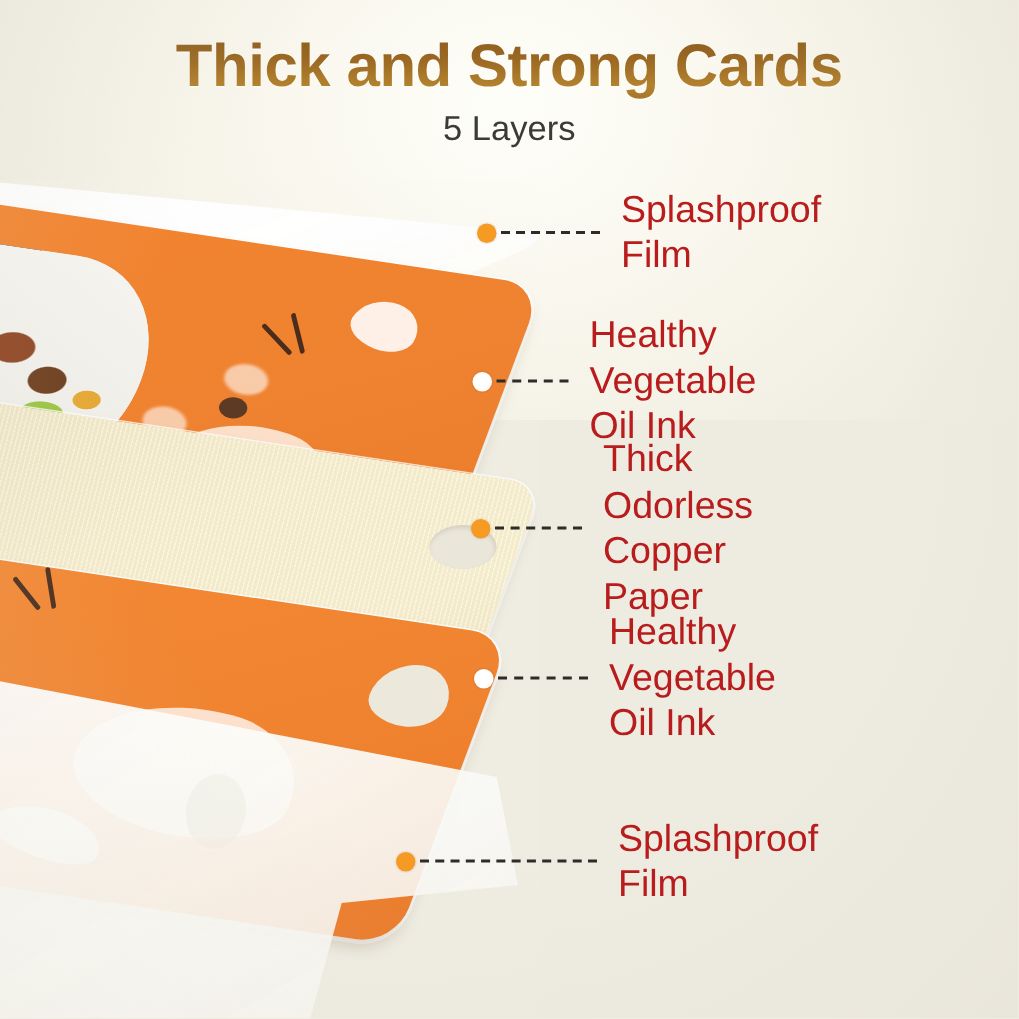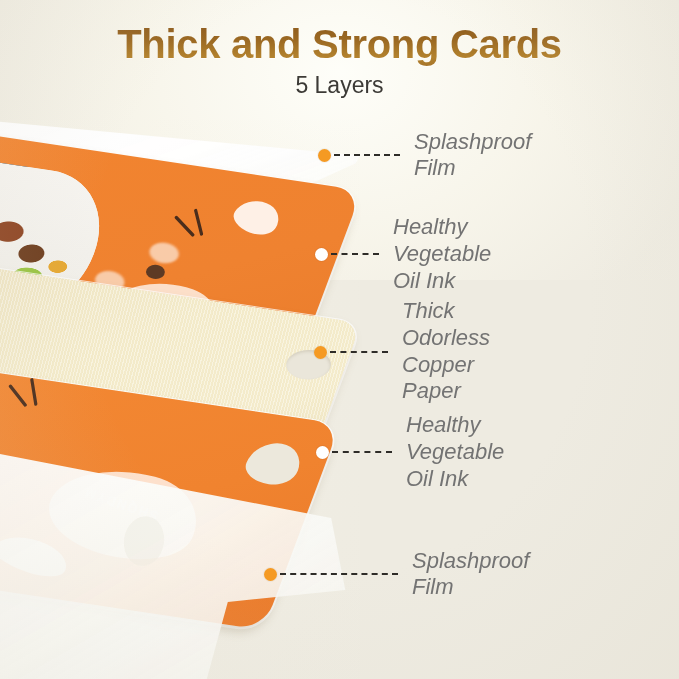--- a/index.html
+++ b/index.html
@@ -340,29 +340,28 @@
   .dot.orange { background: #f59a23; }
   .dot.white  { background: #ffffff; }
   .dash {
     height: 0;
     border-top: 2px dashed #2e2c28;
     flex: 0 0 auto;
     margin-left: 3px;
   }
   .callout-text {
     margin-left: 14px;
-    font-size: 22px;
+    font-size: 25px;
     line-height: 1.2;
-    color: #737373;
+    color: #b91c1c;
     white-space: pre-line;
     position: absolute;
     left: 100%;
     transform: translateY(-50%);
     top: 0;
-    font-style: italic;
   }
   .callout.two-line .callout-text { line-height: 1.22; }
 </style>
 </head>
 <body>
 
 <div id="poster">
 
   <div class="bg-base"></div>
   <div class="bg-glow-top"></div>

